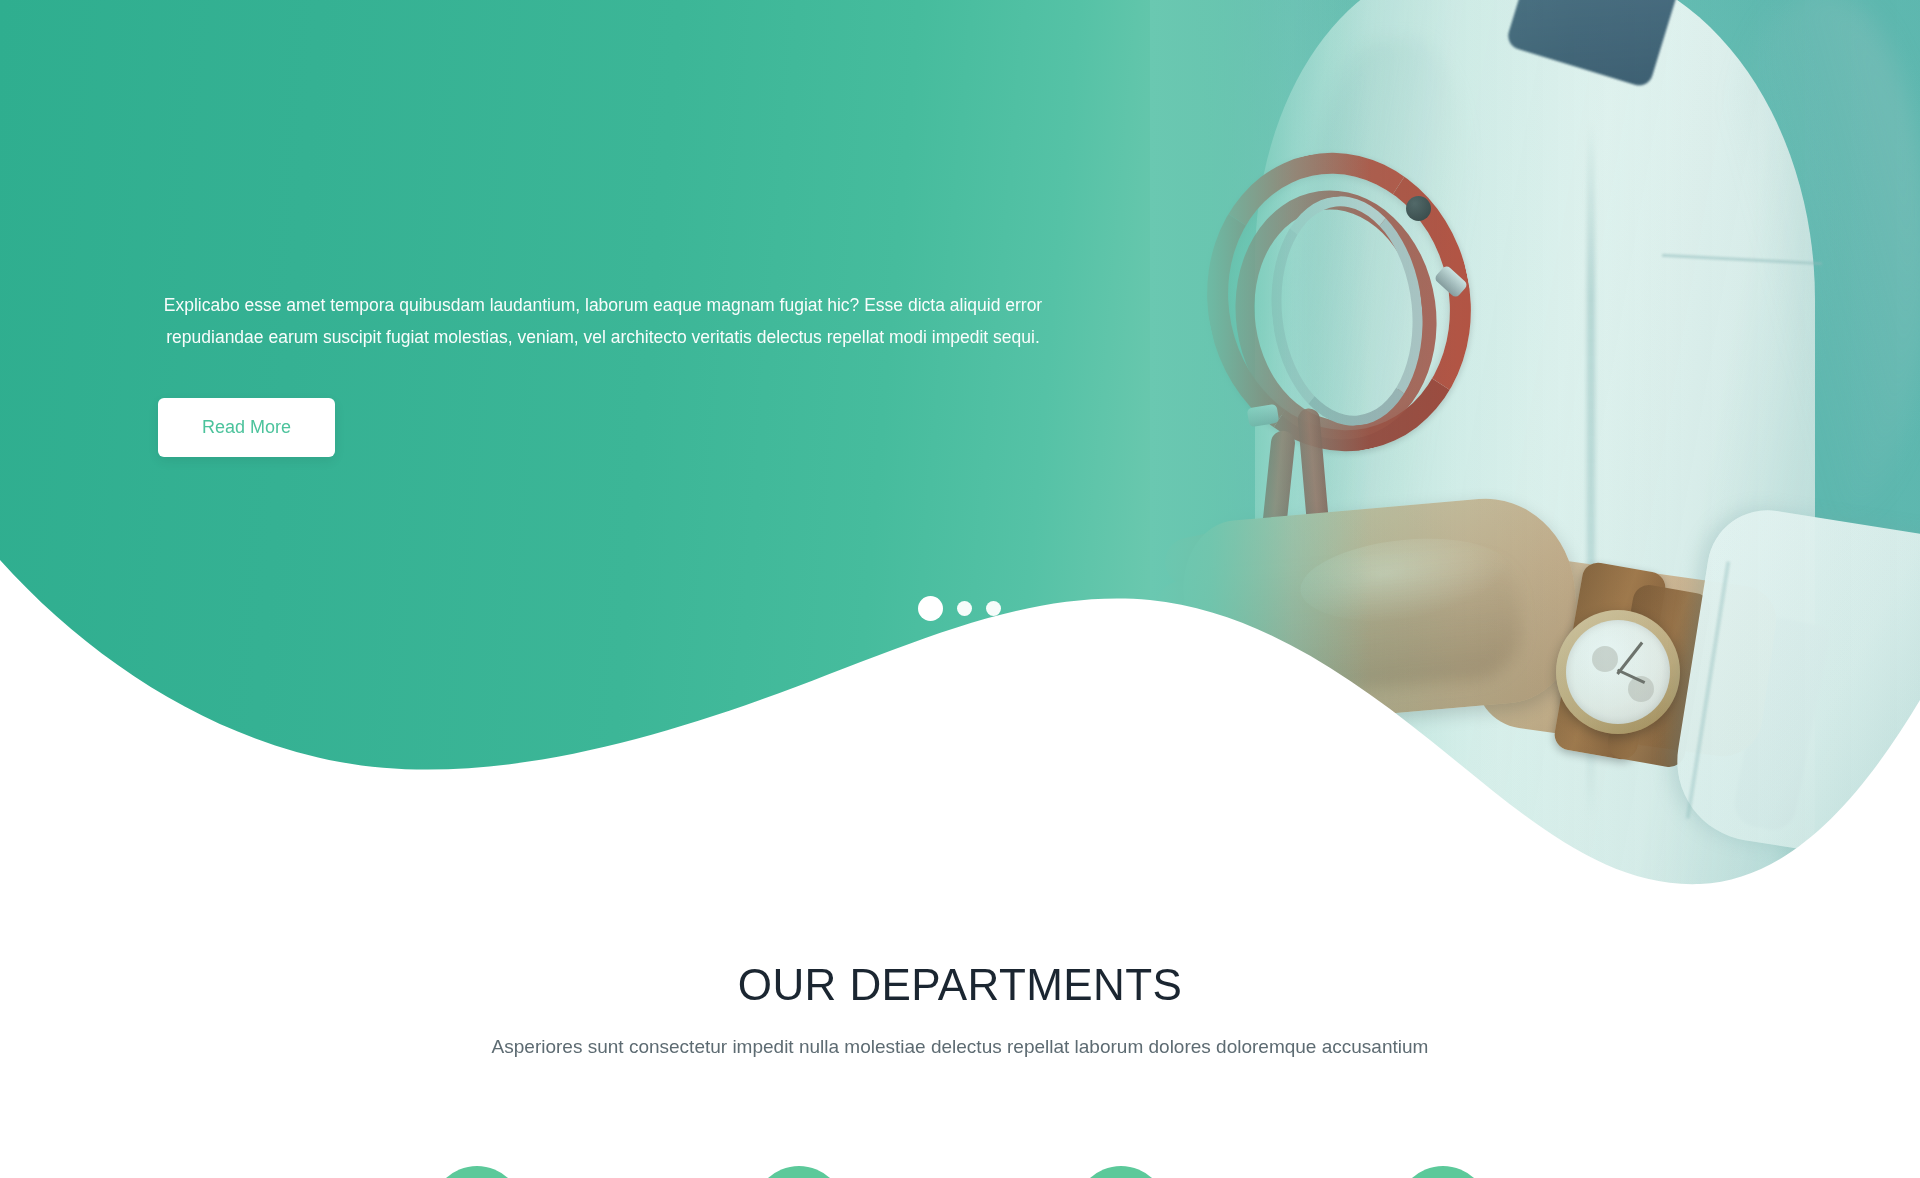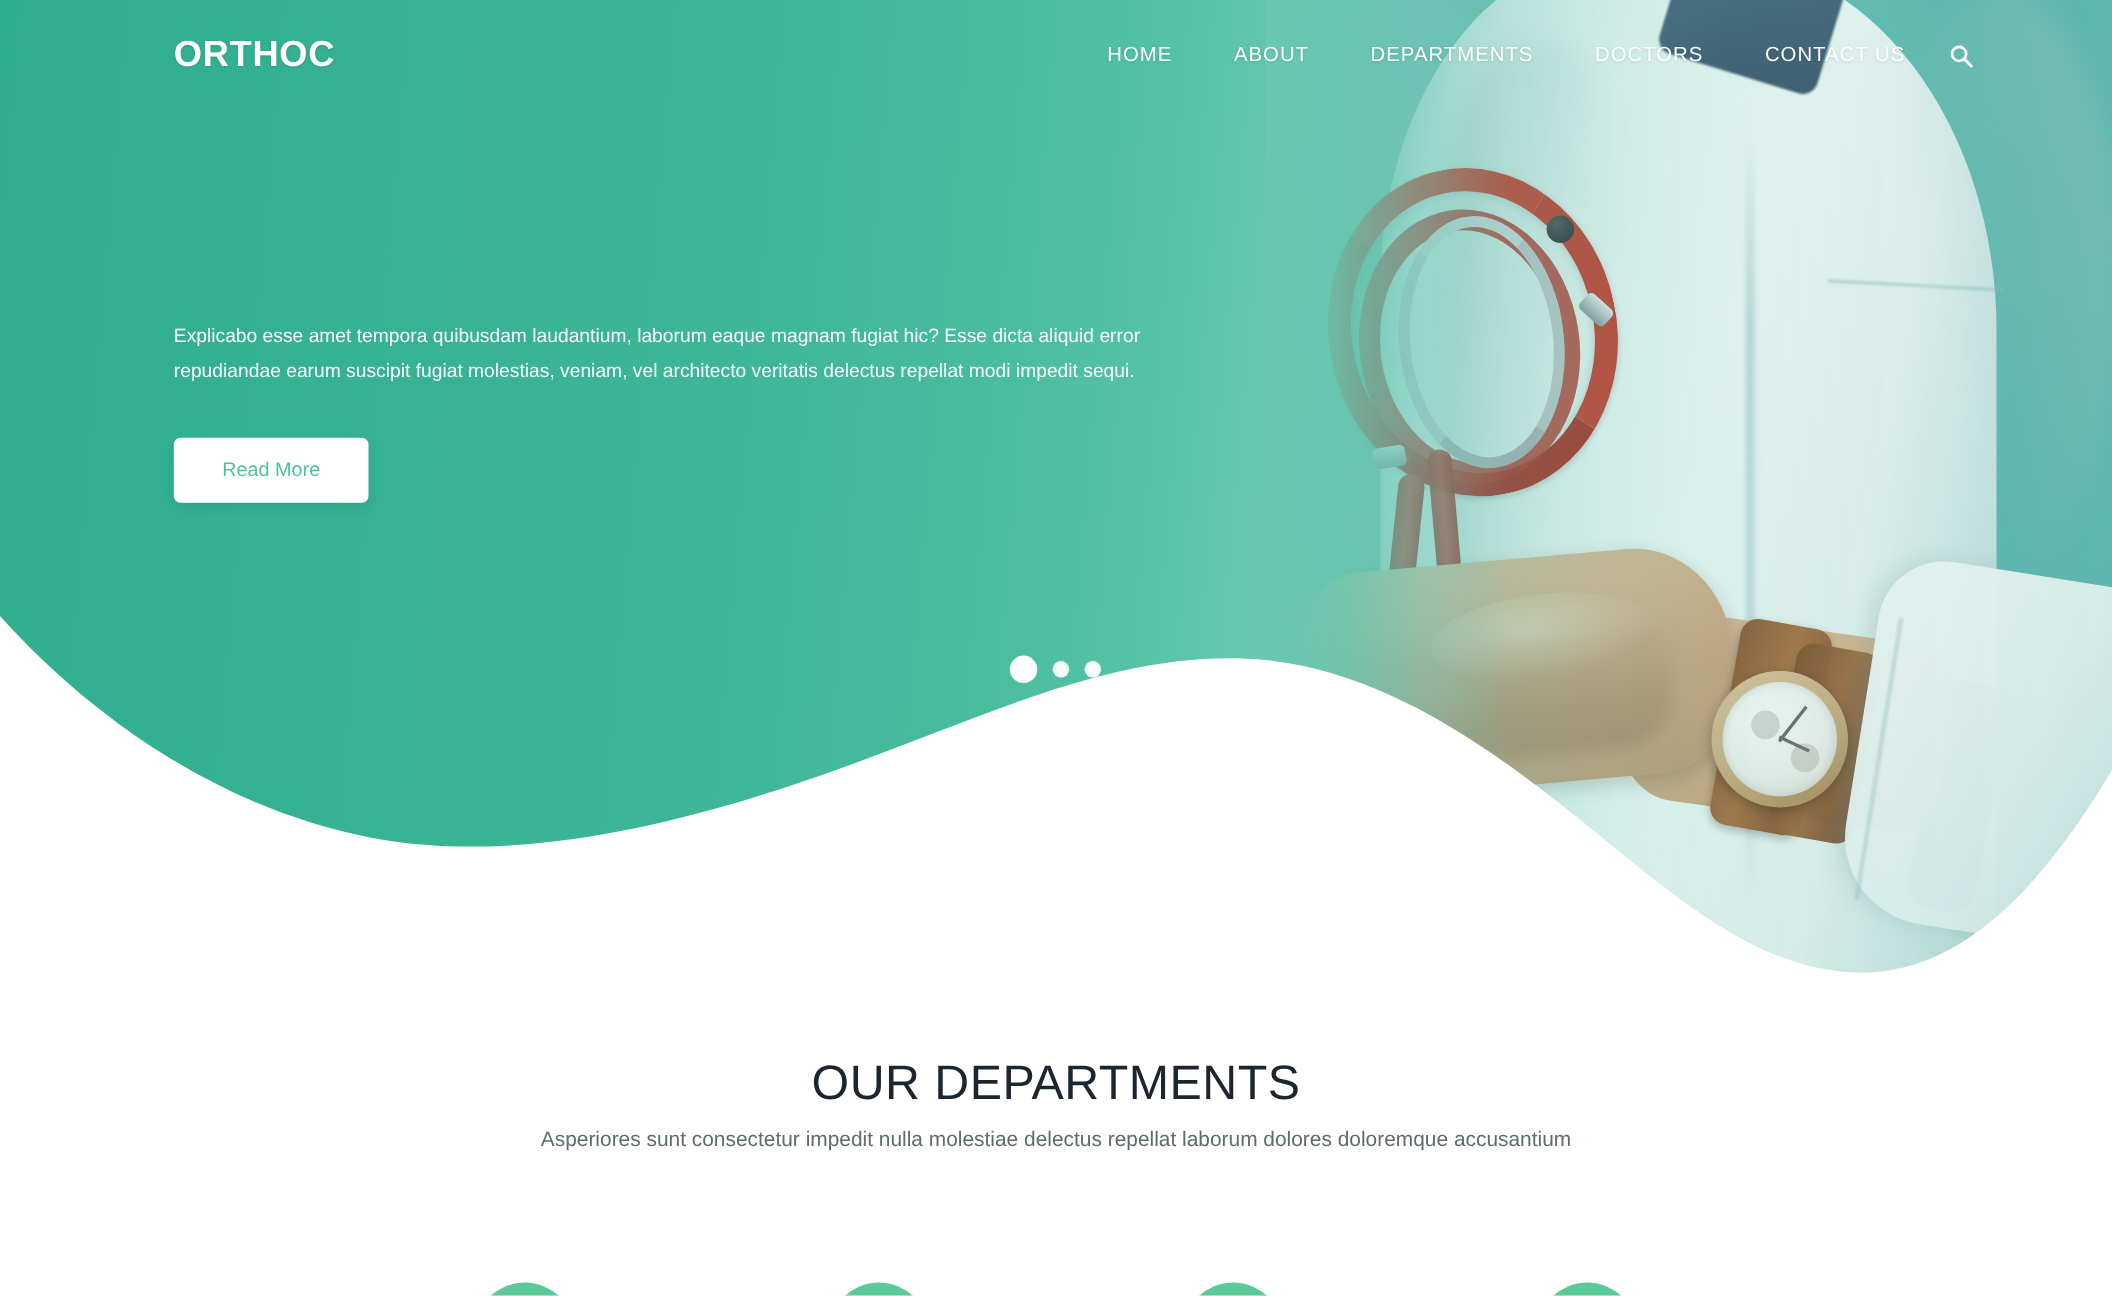--- a/index.html
+++ b/index.html
@@ -438,20 +438,21 @@
     letter-spacing:.6px;
     text-shadow:0 2px 6px rgba(0,0,0,.08);
   }
   .hero-desc {
     margin-top:30px;
     width:890px;
     font-size:17.5px;
     line-height:1.82;
     color:#ffffff;
     opacity:.97;
+    text-align:center;
   }
   .read-more {
     display:inline-block;
     margin-top:44px;
     padding:19px 44px;
     background:#ffffff;
     color:#4cc39c;
     font-size:18px;
     border:0;
     border-radius:6px;
@@ -487,21 +488,21 @@
     width:1920px;
     text-align:center;
   }
   .dept-title {
     font-size:44px;
     color:#1b2631;
     letter-spacing:.4px;
     font-weight:normal;
   }
   .dept-sub {
-    margin-top:16px;
+    margin-top:26px;
     font-size:19px;
     color:#5d6b72;
   }
   .dept-circles {
     position:absolute;
     left:0; top:206px;
     width:1920px;
     display:flex;
     justify-content:center;
     gap:230px;
@@ -580,46 +581,20 @@
         <div class="cuff"></div>
         <div class="cuff-line"></div>
 
         <div class="ph-grade"></div>
         <div class="ph-grade2"></div>
         <div class="ph-feather"></div>
       </div>
 
     </div>
 
-    <nav class="navbar">
-      <div class="logo">ORTHOC</div>
-      <ul class="nav-links">
-        <li>
-          <a href="#">HOME</a>
-        </li>
-        <li>
-          <a href="#">ABOUT</a>
-        </li>
-        <li>
-          <a href="#">DEPARTMENTS</a>
-        </li>
-        <li>
-          <a href="#">DOCTORS</a>
-        </li>
-        <li>
-          <a href="#">CONTACT US</a>
-        </li>
-      </ul>
-      <button class="search-btn" aria-label="search">
-        <svg width="22" height="22" viewBox="0 0 22 22" fill="none">
-          <circle cx="9" cy="9" r="6.4" stroke="#ffffff" stroke-width="2.4"></circle>
-          <line x1="13.6" y1="13.6" x2="20" y2="20" stroke="#ffffff" stroke-width="2.8" stroke-linecap="round"></line>
-        </svg>
-      </button>
-    </nav>
 
     <div class="hero-content">
       <h1 class="hero-title">
         <br>
       </h1>
       <p class="hero-desc">Explicabo esse amet tempora quibusdam laudantium, laborum eaque magnam fugiat hic? Esse dicta aliquid error repudiandae earum suscipit fugiat molestias, veniam, vel architecto veritatis delectus repellat modi impedit sequi.</p>
       <button class="read-more">Read More</button>
     </div>
 
     <div class="dots">

